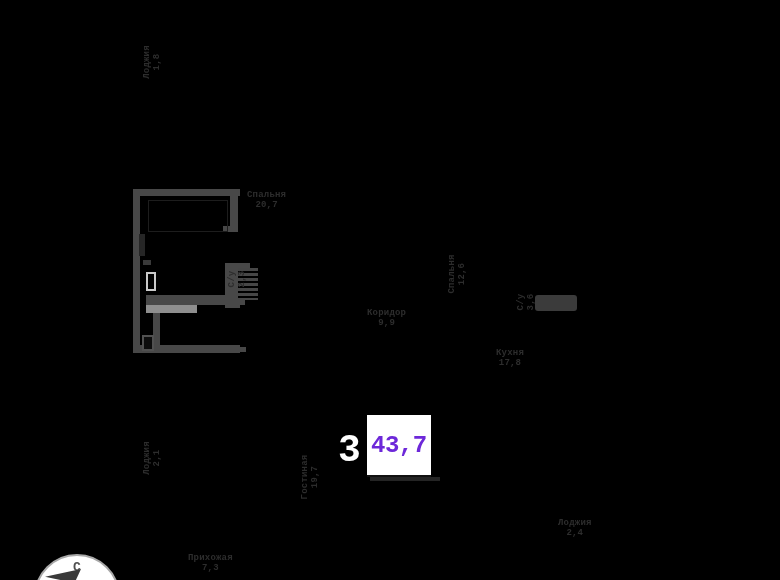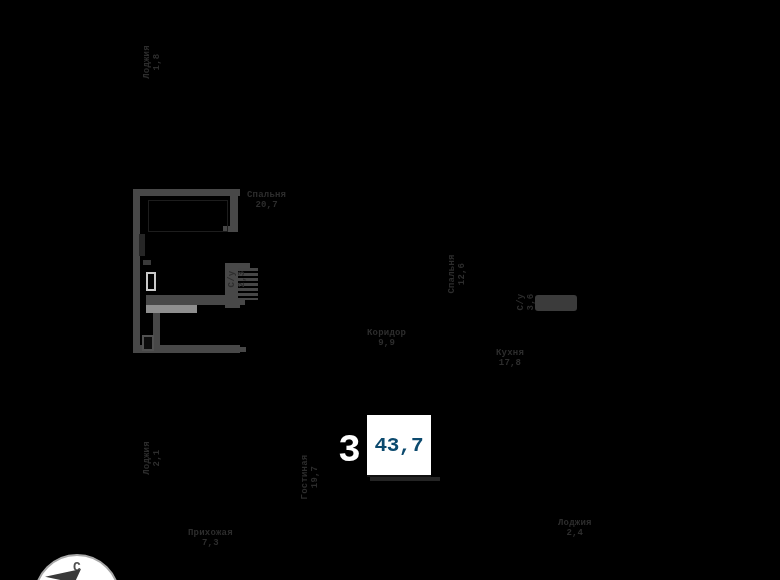--- a/index.html
+++ b/index.html
@@ -34,21 +34,21 @@
   .badge-rooms{
     color:#ffffff;font-size:38px;font-weight:800;line-height:1;
     margin-right:6px;margin-top:14px;
   }
   .badge-box{
     width:64px;height:62px;background:#ffffff;display:flex;flex-direction:column;
     margin-top:5px;
   }
   .badge-cell{
     flex:1;display:flex;align-items:center;justify-content:center;
-    color:#0c4a6e;font-size:21px;font-weight:800;letter-spacing:-0.5px;
+    color:#6d28d9;font-size:24px;font-weight:800;letter-spacing:-0.5px;
   }
   .badge-divider{height:2px;background:#111;}
   .badge-shadow{position:absolute;left:370px;top:477px;width:70px;height:4px;background:#242424;}
 
   
   .compass{
     position:absolute;left:34px;top:554px;width:86px;height:86px;
     border-radius:50%;background:#ffffff;border:2px solid #a8a8a8;
     box-sizing:border-box;
   }
@@ -108,41 +108,41 @@
     <span>Спальня</span>
     <span>12,6</span>
   </div>
 
   <div class="lbl v" style="left:526px;top:302px">
     <span>С/у</span>
     <span>3,6</span>
   </div>
   <div class="gray-bar" style="left:535px;top:295px;width:42px;height:16px"></div>
 
-  <div class="lbl" style="left:367px;top:328px">
+  <div class="lbl" style="left:367px;top:308px">
     <span>Коридор</span>
     <span>9,9</span>
   </div>
 
   <div class="lbl" style="left:496px;top:348px">
     <span>Кухня</span>
     <span>17,8</span>
   </div>
 
   <div class="lbl v" style="left:152px;top:458px">
     <span>Лоджия</span>
     <span>2,1</span>
   </div>
 
   <div class="lbl v" style="left:310px;top:477px">
     <span>Гостиная</span>
     <span>19,7</span>
   </div>
 
-  <div class="lbl" style="left:188px;top:528px">
+  <div class="lbl" style="left:188px;top:553px">
     <span>Прихожая</span>
     <span>7,3</span>
   </div>
 
   <div class="lbl" style="left:558px;top:518px">
     <span>Лоджия</span>
     <span>2,4</span>
   </div>
 
   <div class="badge">

